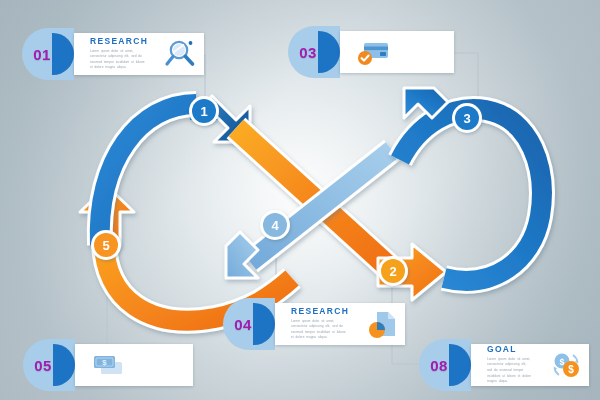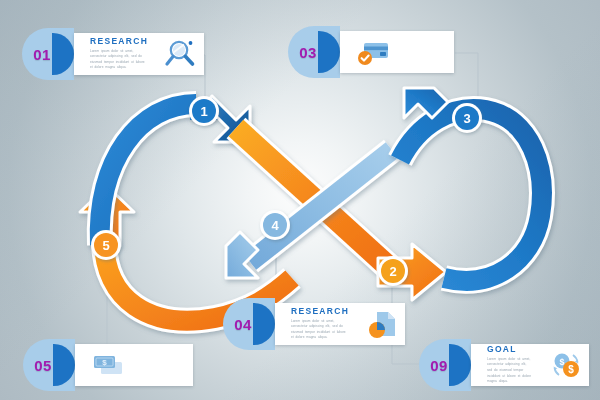--- a/index.html
+++ b/index.html
@@ -257,21 +257,21 @@
           <text x="13.5" y="15" text-anchor="middle" font-family="Liberation Sans, sans-serif" font-size="8" font-weight="bold" fill="#e3f0fb">$</text>
         </svg>
       </div>
     </div>
   </div>
 
   <div class="card" style="left:419px;top:344px;width:170px;">
     <div class="numwrap">
       <div class="numhalf"></div>
       <div class="numdark l"></div>
-      <div class="numtxt">09</div>
+      <div class="numtxt">08</div>
     </div>
     <div class="body">
       <div class="txtcol">
         <div class="ttl">GOAL</div>
         <div class="desc">Lorem ipsum dolor sit amet, consectetur adipiscing elit, sed do eiusmod tempor incididunt ut labore et dolore magna aliqua.</div>
       </div>
       <div class="ico">
         <svg class="ic" viewBox="0 0 34 30">
           <path d="M24 5 A11 11 0 0 1 28.5 12" fill="none" stroke="#9ec9ea" stroke-width="1.8"></path>
           <path d="M29.5 13.5 L28.6 10.4 L25.5 11.6 Z" fill="#9ec9ea"></path>

